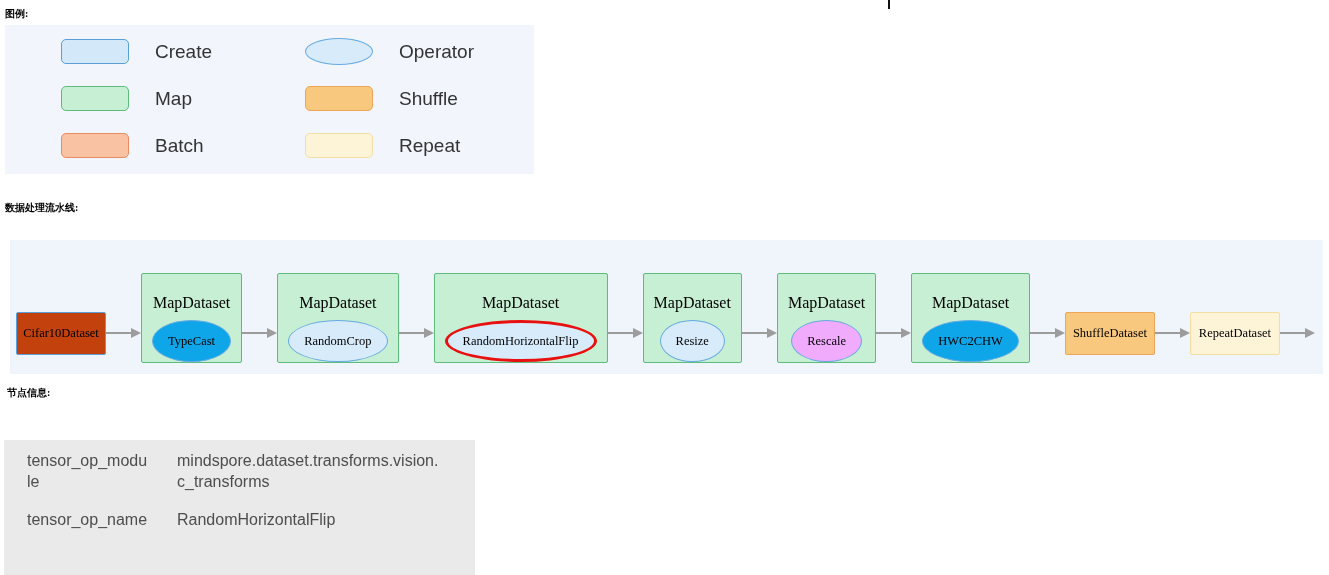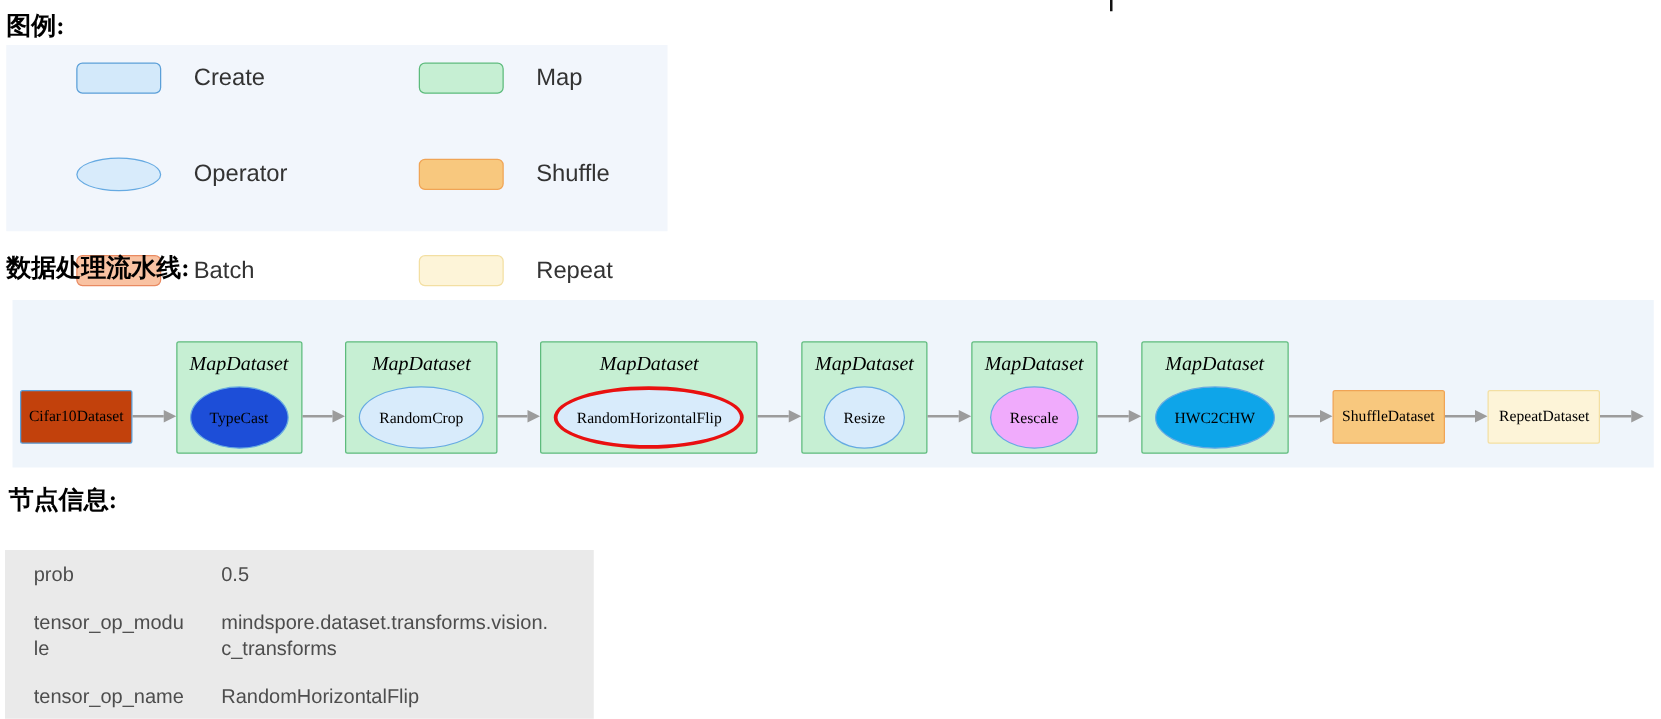--- a/index.html
+++ b/index.html
@@ -10,33 +10,33 @@
   }
   .page { position: absolute; inset: 0; }
 
   
   .cursor-tick { position: absolute; left: 888px; top: 0; width: 2px; height: 9px; background: #111; }
 
   
   .sec-title {
     position: absolute; left: 5px;
     font-family: "Liberation Serif", "DejaVu Serif", serif;
-    font-weight: bold; font-size: 20px; color: #000;
+    font-weight: bold; font-size: 10px; color: #000;
     white-space: nowrap;
   }
   #legend-title   { top: 7px; }
   #pipeline-title { top: 201px; }
   #nodeinfo-title { top: 386px; left: 7px; }
 
   
   .legend-panel {
-    position: absolute; left: 5px; top: 36px; width: 529px; height: 149px;
+    position: absolute; left: 5px; top: 25px; width: 529px; height: 149px;
     background: #f2f6fc;
     display: grid; grid-template-columns: 244px 1fr; grid-auto-rows: 47px;
-    padding: 3px 0 0 56px; align-items: center; gap: 30px;
+    padding: 3px 0 0 56px; align-items: center;
   }
   .legend-item { display: flex; align-items: center; }
   .swatch {
     width: 68px; height: 25px; flex: 0 0 68px;
     border: 1.5px solid; border-radius: 5px; margin-right: 26px;
   }
   .swatch.ellipse { height: 27px; border-radius: 50%; }
   .legend-label { font-size: 19px; color: #333; }
 
   
@@ -54,21 +54,21 @@
     font-family: "Liberation Serif", "DejaVu Serif", serif;
     font-size: 12.5px; color: #000; white-space: nowrap;
   }
   .node-map {
     flex: 0 0 auto; margin-top: 33px; height: 90px;
     border: 1.5px solid; border-radius: 2px; padding: 0 10px;
     display: flex; flex-direction: column; align-items: center;
   }
   .map-title {
     font-family: "Liberation Serif", "DejaVu Serif", serif;
-    font-size: 16px; color: #000; line-height: 25px; margin-top: 5px; white-space: nowrap; font-style: italic;
+    font-size: 16px; color: #000; line-height: 25px; margin-top: 16px; white-space: nowrap;
   }
   .op-ellipse {
     margin-top: 5px; height: 50px; min-width: 64px;
     border: 1.5px solid; border-radius: 50%;
     display: flex; align-items: center; justify-content: center; padding: 0 15px;
     font-family: "Liberation Serif", "DejaVu Serif", serif;
     font-size: 12.5px; color: #000; white-space: nowrap;
   }
   .op-ellipse.selected { border-width: 3.5px; }
   .connector { flex: 1 1 auto; min-width: 20px; margin-top: 87px; height: 12px; display: flex; align-items: center; }
@@ -102,26 +102,26 @@
   <div class="cursor-tick"></div>
 
   <div class="sec-title" id="legend-title">图例:</div>
 
   <div class="legend-panel" style="background: rgb(242, 246, 252);">
       <div class="legend-item">
     <div class="swatch" style="background: rgb(211, 233, 250); border-color: rgb(91, 159, 216);"></div>
     <div class="legend-label">Create</div>
   </div>
       <div class="legend-item">
+    <div class="swatch ellipse" style="background: rgb(216, 235, 251); border-color: rgb(102, 170, 226);"></div>
+    <div class="legend-label">Operator</div>
+  </div>
+      <div class="legend-item">
     <div class="swatch" style="background: rgb(198, 239, 211); border-color: rgb(93, 187, 124);"></div>
     <div class="legend-label">Map</div>
-  </div>
-      <div class="legend-item">
-    <div class="swatch ellipse" style="background: rgb(216, 235, 251); border-color: rgb(102, 170, 226);"></div>
-    <div class="legend-label">Operator</div>
   </div>
       <div class="legend-item">
     <div class="swatch" style="background: rgb(248, 200, 126); border-color: rgb(240, 164, 85);"></div>
     <div class="legend-label">Shuffle</div>
   </div>
       <div class="legend-item">
     <div class="swatch" style="background: rgb(249, 194, 162); border-color: rgb(233, 138, 97);"></div>
     <div class="legend-label">Batch</div>
   </div>
       <div class="legend-item">
@@ -135,21 +135,21 @@
   <div class="pipeline-panel" style="background: rgb(239, 245, 251);">
       <div class="node-simple" style="background: #c2410c; border-color: rgb(91, 159, 216);">
     <span class="node-label">Cifar10Dataset</span>
   </div>
       <div class="connector">
     <div class="line"></div>
     <div class="head"></div>
   </div>
       <div class="node-map" style="background: rgb(198, 239, 211); border-color: rgb(93, 187, 124);">
     <div class="map-title">MapDataset</div>
-    <div class="op-ellipse" style="background: #1d4ed8; border-color: rgb(102, 170, 226);">TypeCast</div>
+    <div class="op-ellipse" style="background: #0ea5e9; border-color: rgb(102, 170, 226);">TypeCast</div>
   </div>
       <div class="connector">
     <div class="line"></div>
     <div class="head"></div>
   </div>
       <div class="node-map" style="background: rgb(198, 239, 211); border-color: rgb(93, 187, 124);">
     <div class="map-title">MapDataset</div>
     <div class="op-ellipse" style="background: rgb(216, 235, 251); border-color: rgb(102, 170, 226);">RandomCrop</div>
   </div>
       <div class="connector">
@@ -200,24 +200,20 @@
   </div>
       <div class="connector">
     <div class="line"></div>
     <div class="head"></div>
   </div>
     </div>
 
   <div class="sec-title" id="nodeinfo-title">节点信息:</div>
 
   <div class="node-info-panel" style="background: rgb(234, 234, 234);">
-      <div class="info-row">
-    <div class="info-key">prob</div>
-    <div class="info-val">0.5</div>
-  </div>
       <div class="info-row">
     <div class="info-key">tensor_op_module</div>
     <div class="info-val">mindspore.dataset.transforms.vision.c_transforms</div>
   </div>
       <div class="info-row">
     <div class="info-key">tensor_op_name</div>
     <div class="info-val">RandomHorizontalFlip</div>
   </div>
     </div>
 

